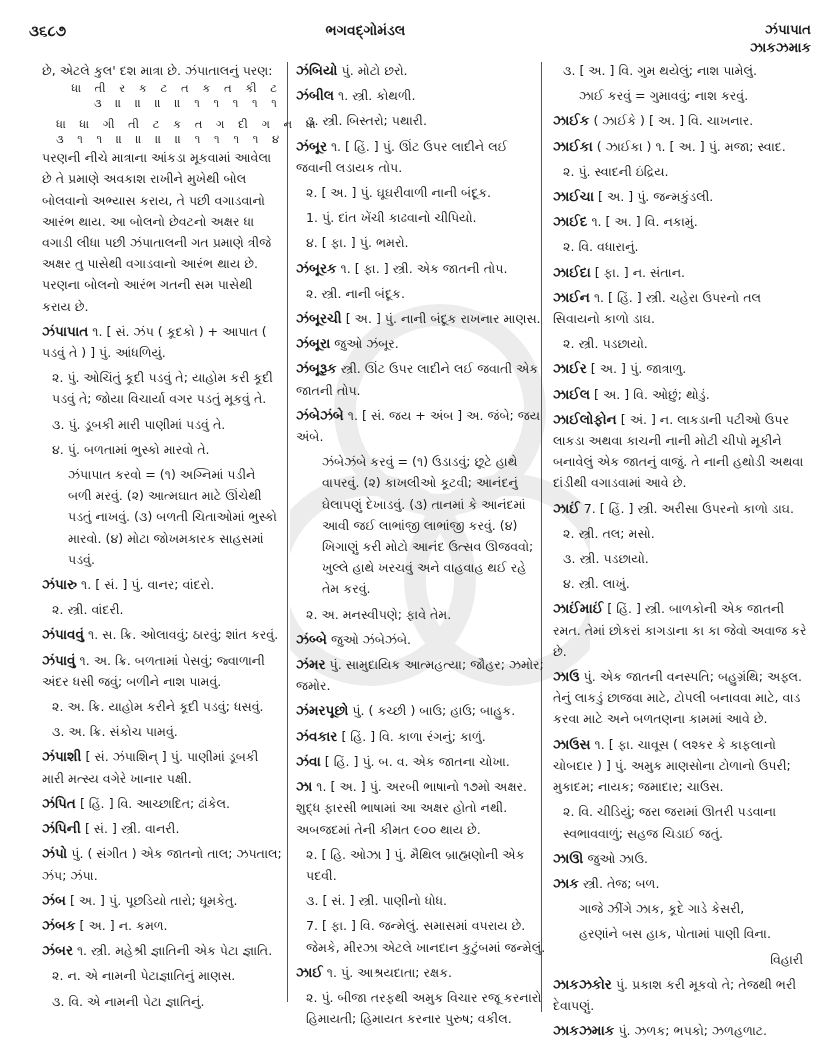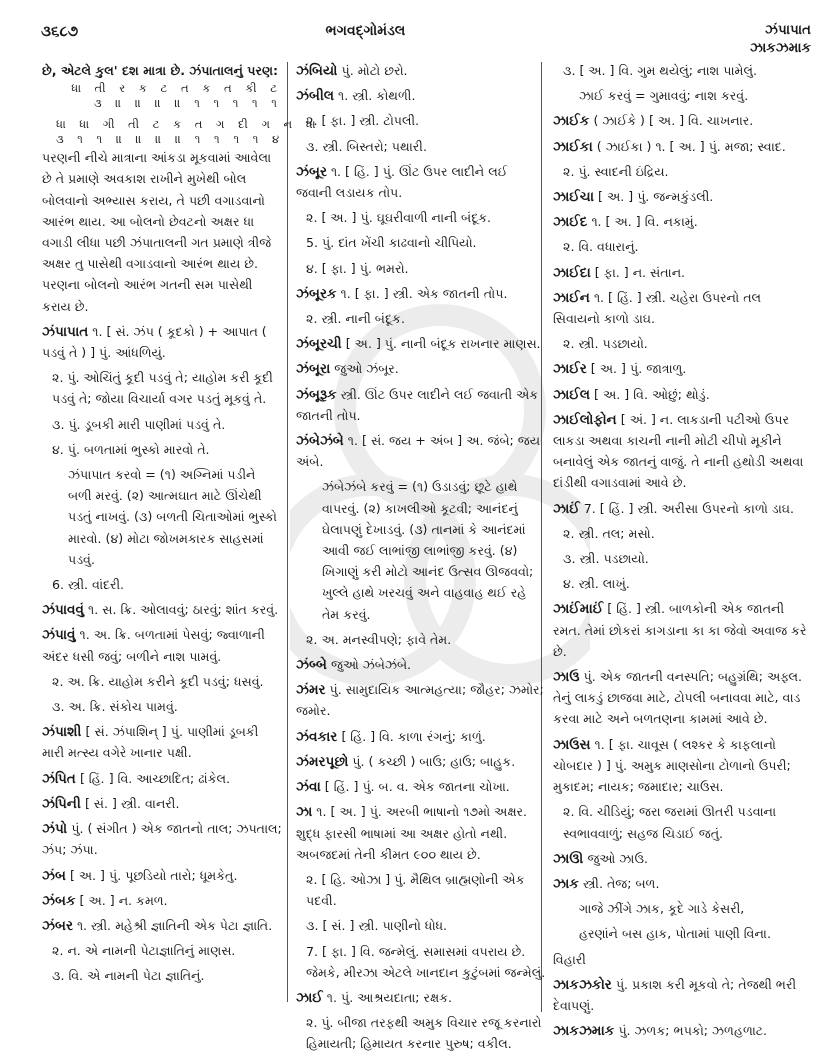--- a/index.html
+++ b/index.html
@@ -1,36 +1,36 @@
 <!DOCTYPE html>
 <html><head>
 <meta charset="utf-8">
 <style>
   html, body { margin:0; padding:0; background:#ffffff; }
   body { width:825px; height:1062px; position:relative; overflow:hidden;
          font-family:"DejaVu Sans", sans-serif; color:#1a1a1a; font-size:13px; }
   .watermark { position:absolute; left:290px; top:300px; width:300px; height:420px; pointer-events:none; opacity:0.07; }
   .header { position:absolute; top:0; left:0; width:825px; height:56px; }
-  .hdr-page { position:absolute; left:29px; top:22px; font-size:15px; font-weight:bold;margin-left:12px; }
+  .hdr-page { position:absolute; left:29px; top:22px; font-size:15px; font-weight:bold; }
   .hdr-title { position:absolute; left:0; width:731px; top:22px; text-align:center; font-size:14px; font-weight:bold; }
   .hdr-guides { position:absolute; right:14px; top:20px; text-align:right; font-size:13.5px; font-weight:bold; line-height:18px; }
   .col { position:absolute; top:60px; font-size:12.6px; line-height:21.2px; }
   .col1 { left:42px; width:240px; }
   .col2 { left:296px; width:250px; }
   .col3 { left:553px; width:258px; }
   .rule { position:absolute; width:1px; background:#555; top:62px; }
   .rule1 { left:287px; height:940px; }
   .rule2 { left:541px; height:950px; }
   .entry { margin:0 0 4px 0; }
   .sub { padding-left:10px; }
   .indent { padding-left:26px; }
   .hw { font-weight:bold; font-size:13.6px;margin-top:48px; }
-  .b { font-weight:bold; }
+  .b { font-weight:normal; }
   .center-num { padding-left:14px; letter-spacing:5px; font-size:11.5px; line-height:15px; white-space:pre;text-align:right; }
-  .credit { text-align:left; padding-right:8px; }
+  .credit { text-align:right; padding-right:8px; }
   p { margin:0; }
 </style>
 </head>
 <body>
 
 <svg class="watermark" viewBox="0 0 300 420">
   <circle cx="150" cy="110" r="95" fill="none" stroke="#000" stroke-width="22"></circle>
   <circle cx="80" cy="280" r="95" fill="none" stroke="#000" stroke-width="22"></circle>
   <circle cx="220" cy="280" r="95" fill="none" stroke="#000" stroke-width="22"></circle>
 </svg>
@@ -54,59 +54,59 @@
   <div style="height:6px"></div>
   <div class="center-num">ધા ધા ગી તી ટ ક ત ગ દી ગ ન ધા</div>
   <div class="center-num">૩ ૧ ૧ ॥ ॥ ॥ ॥ ૧ ૧ ૧ ૧ ૪</div>
   <p class="entry">પરણની નીચે માત્રાના આંકડા મૂકવામાં આવેલા છે તે પ્રમાણે અવકાશ રાખીને મુખેથી બોલ બોલવાનો અભ્યાસ કરાય, તે પછી વગાડવાનો આરંભ થાય. આ બોલનો છેવટનો અક્ષર ધા વગાડી લીધા પછી ઝંપાતાલની ગત પ્રમાણે ત્રીજે અક્ષર તુ પાસેથી વગાડવાનો આરંભ થાય છે. પરણના બોલનો આરંભ ગતની સમ પાસેથી કરાય છે.</p>
   <div>
       <p class="entry"><span class="hw">ઝંપાપાત</span> <span>૧. [ સં. ઝંપ ( કૂદકો ) + આપાત ( પડવું તે ) ] પું. આંધળિયું.</span></p>
       <p class="entry sub">૨. પું. ઓચિંતું કૂદી પડવું તે; યાહોમ કરી કૂદી પડવું તે; જોયા વિચાર્યા વગર પડતું મૂકવું તે.</p>
       <p class="entry sub">૩. પું. ડૂબકી મારી પાણીમાં પડવું તે.</p>
       <p class="entry sub">૪. પું. બળતામાં ભુસ્કો મારવો તે.</p>
       <p class="entry indent">ઝંપાપાત કરવો = (૧) અગ્નિમાં પડીને બળી મરવું. (૨) આત્મઘાત માટે ઊંચેથી પડતું નાખવું. (૩) બળતી ચિતાઓમાં ભુસ્કો મારવો. (૪) મોટા જોખમકારક સાહસમાં પડવું.</p>
-      <p class="entry sub">6. સ્ત્રી. વાંદરી.</p>
+      <p class="entry"><span class="hw">ઝંપારુ</span> <span>૧. [ સં. ] પું. વાનર; વાંદરો.</span></p>
+      <p class="entry sub">૨. સ્ત્રી. વાંદરી.</p>
       <p class="entry"><span class="hw">ઝંપાવવું</span> <span>૧. સ. ક્રિ. ઓલાવવું; ઠારવું; શાંત કરવું.</span></p>
       <p class="entry"><span class="hw">ઝંપાવું</span> <span>૧. અ. ક્રિ. બળતામાં પેસવું; જ્વાળાની અંદર ધસી જવું; બળીને નાશ પામવું.</span></p>
       <p class="entry sub">૨. અ. ક્રિ. યાહોમ કરીને કૂદી પડવું; ધસવું.</p>
       <p class="entry sub">૩. અ. ક્રિ. સંકોચ પામવું.</p>
       <p class="entry"><span class="hw">ઝંપાશી</span> <span>[ સં. ઝંપાશિન્ ] પું. પાણીમાં ડૂબકી મારી મત્સ્ય વગેરે ખાનાર પક્ષી.</span></p>
       <p class="entry"><span class="hw">ઝંપિત</span> <span>[ હિં. ] વિ. આચ્છાદિત; ઢાંકેલ.</span></p>
       <p class="entry"><span class="hw">ઝંપિની</span> <span>[ સં. ] સ્ત્રી. વાનરી.</span></p>
       <p class="entry"><span class="hw">ઝંપો</span> <span>પું. ( સંગીત ) એક જાતનો તાલ; ઝપતાલ; ઝંપ; ઝંપા.</span></p>
       <p class="entry"><span class="hw">ઝંબ</span> <span>[ અ. ] પું. પૂછડિયો તારો; ધૂમકેતુ.</span></p>
       <p class="entry"><span class="hw">ઝંબક</span> <span>[ અ. ] ન. કમળ.</span></p>
       <p class="entry"><span class="hw">ઝંબર</span> <span>૧. સ્ત્રી. મહેશ્રી જ્ઞાતિની એક પેટા જ્ઞાતિ.</span></p>
       <p class="entry sub">૨. ન. એ નામની પેટાજ્ઞાતિનું માણસ.</p>
       <p class="entry sub">૩. વિ. એ નામની પેટા જ્ઞાતિનું.</p>
     </div>
 </div>
 
 <div class="col col2">
   <div>
       <p class="entry"><span class="hw">ઝંબિયો</span> <span>પું. મોટો છરો.</span></p>
       <p class="entry"><span class="hw">ઝંબીલ</span> <span>૧. સ્ત્રી. કોથળી.</span></p>
-      <p class="entry sub">૨. [ ફા. ] સ્ત્રી. ટોપલી.</p>
       <p class="entry sub">૩. સ્ત્રી. બિસ્તરો; પથારી.</p>
       <p class="entry"><span class="hw">ઝંબૂર</span> <span>૧. [ હિં. ] પું. ઊંટ ઉપર લાદીને લઈ જવાની લડાયક તોપ.</span></p>
       <p class="entry sub">૨. [ અ. ] પું. ઘૂઘરીવાળી નાની બંદૂક.</p>
-      <p class="entry sub">5. પું. દાંત ખેંચી કાઢવાનો ચીપિયો.</p>
+      <p class="entry sub">1. પું. દાંત ખેંચી કાઢવાનો ચીપિયો.</p>
       <p class="entry sub">૪. [ ફા. ] પું. ભમરો.</p>
       <p class="entry"><span class="hw">ઝંબૂરક</span> <span>૧. [ ફા. ] સ્ત્રી. એક જાતની તોપ.</span></p>
       <p class="entry sub">૨. સ્ત્રી. નાની બંદૂક.</p>
       <p class="entry"><span class="hw">ઝંબૂરચી</span> <span>[ અ. ] પું. નાની બંદૂક રાખનાર માણસ.</span></p>
       <p class="entry"><span class="hw">ઝંબૂરા</span> <span>જુઓ ઝંબૂર.</span></p>
       <p class="entry"><span class="hw">ઝંબૂરૂક</span> <span>સ્ત્રી. ઊંટ ઉપર લાદીને લઈ જવાતી એક જાતની તોપ.</span></p>
       <p class="entry"><span class="hw">ઝંબેઝંબે</span> <span>૧. [ સં. જય + અંબ ] અ. જંબે; જય અંબે.</span></p>
       <p class="entry indent">ઝંબેઝંબે કરવું = (૧) ઉડાડવું; છૂટે હાથે વાપરવું. (૨) કાખલીઓ કૂટવી; આનંદનું ઘેલાપણું દેખાડવું. (૩) તાનમાં કે આનંદમાં આવી જઈ લાભાંજી લાભાંજી કરવું. (૪) ખિગાણું કરી મોટો આનંદ ઉત્સવ ઊજવવો; ખુલ્લે હાથે ખરચવું અને વાહવાહ થઈ રહે તેમ કરવું.</p>
       <p class="entry sub">૨. અ. મનસ્વીપણે; ફાવે તેમ.</p>
       <p class="entry"><span class="hw">ઝંબ્બે</span> <span>જુઓ ઝંબેઝંબે.</span></p>
       <p class="entry"><span class="hw">ઝંમર</span> <span>પું. સામુદાયિક આત્મહત્યા; જૌહર; ઝમોર; જમોર.</span></p>
+      <p class="entry"><span class="hw">ઝંમરપૂછો</span> <span>પું. ( કચ્છી ) બાઉ; હાઉ; બાહુક.</span></p>
       <p class="entry"><span class="hw">ઝંવકાર</span> <span>[ હિં. ] વિ. કાળા રંગનું; કાળું.</span></p>
-      <p class="entry"><span class="hw">ઝંમરપૂછો</span> <span>પું. ( કચ્છી ) બાઉ; હાઉ; બાહુક.</span></p>
       <p class="entry"><span class="hw">ઝંવા</span> <span>[ હિં. ] પું. બ. વ. એક જાતના ચોખા.</span></p>
       <p class="entry"><span class="hw">ઝા</span> <span>૧. [ અ. ] પું. અરબી ભાષાનો ૧૭મો અક્ષર. શુદ્ધ ફારસી ભાષામાં આ અક્ષર હોતો નથી. અબજદમાં તેની કીમત ૯૦૦ થાય છે.</span></p>
       <p class="entry sub">૨. [ હિ. ઓઝા ] પું. મૈથિલ બ્રાહ્મણોની એક પદવી.</p>
       <p class="entry sub">૩. [ સં. ] સ્ત્રી. પાણીનો ધોધ.</p>
       <p class="entry sub">7. [ ફા. ] વિ. જન્મેલું. સમાસમાં વપરાય છે. જેમકે, મીરઝા એટલે ખાનદાન કુટુંબમાં જન્મેલું.</p>
       <p class="entry"><span class="hw">ઝાઈ</span> <span>૧. પું. આશ્રયદાતા; રક્ષક.</span></p>
       <p class="entry sub">૨. પું. બીજા તરફથી અમુક વિચાર રજૂ કરનારો હિમાયતી; હિમાયત કરનાર પુરુષ; વકીલ.</p>
     </div>
 </div>
 

